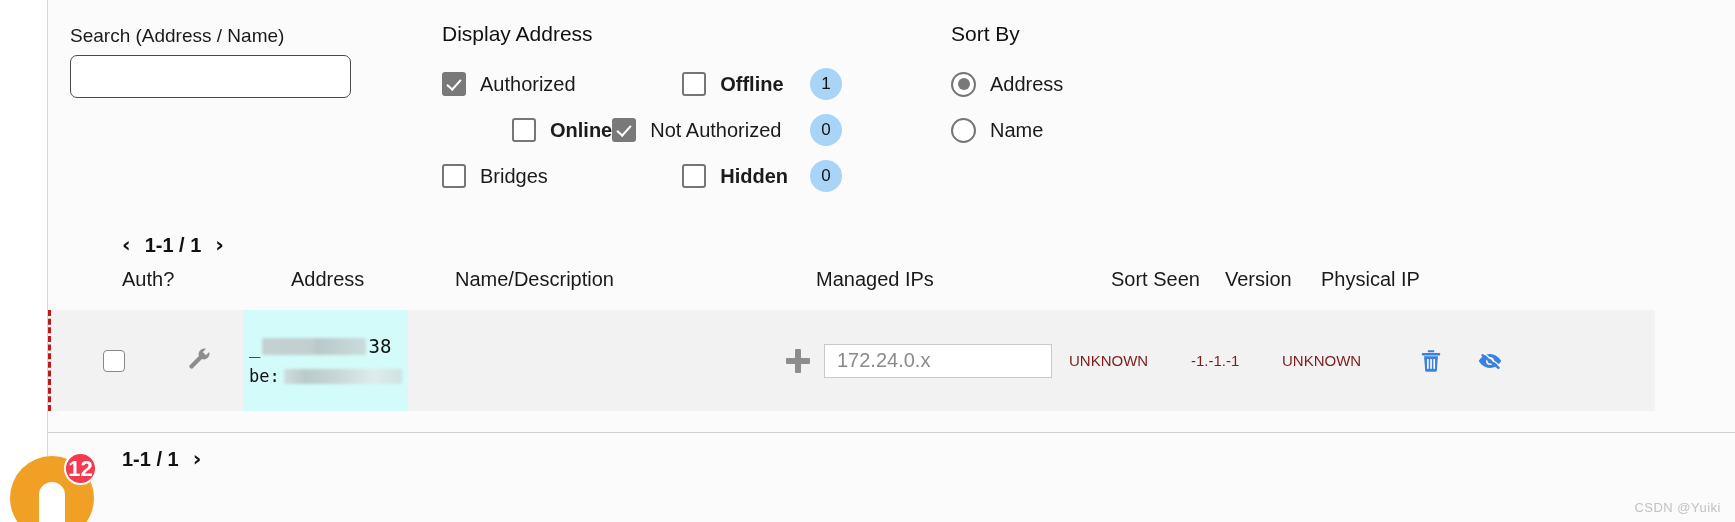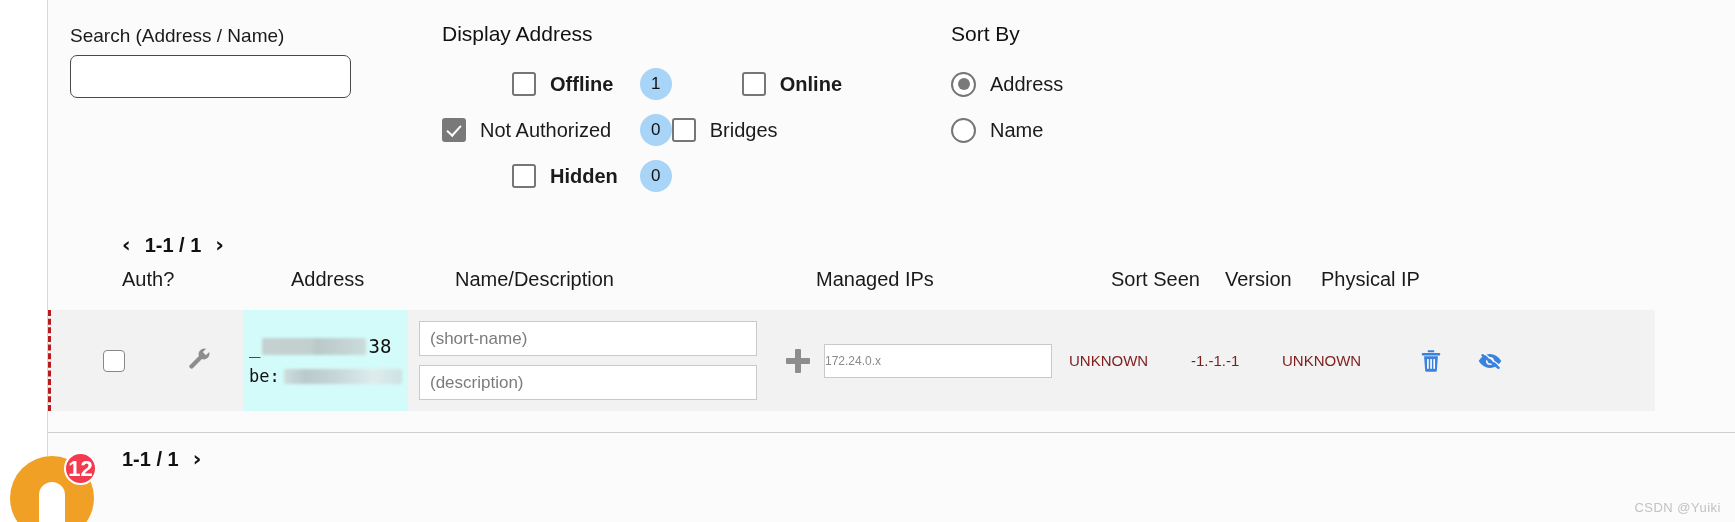--- a/index.html
+++ b/index.html
@@ -320,24 +320,24 @@
     border-radius: 1px;
   }
   .plus-btn::before { left: 0; top: 9px; width: 24px; height: 6px; }
   .plus-btn::after  { top: 0; left: 9px; height: 24px; width: 6px; }
   .ip-input {
     width: 228px;
     height: 34px;
     box-sizing: border-box;
     border: 1px solid #c9c9c9;
     background: #ffffff;
-    font-size: 12px;
+    font-size: 20px;
     font-family: "Liberation Sans", sans-serif;
     color: #222;
-    padding: 0 0;
+    padding: 0 12px;
     outline: none;
   }
   .ip-input::placeholder { color: #8b8b8b; opacity: 1; }
 
   .muted-red {
     font-size: 15px;
     color: #7f1d1d;
     white-space: nowrap;
   }
   .c-lastseen { left: 1018px; }
@@ -414,20 +414,24 @@
 
     <div class="search-block">
       <div class="search-label">Search (Address / Name)</div>
       <input class="search-input" type="text" placeholder="" style="">
     </div>
 
     <div class="display-filter">
       <div class="group-title">Display Address</div>
       <div class="df-grid">
 
+        <div class="opt">
+          <span class="cbox on"></span>
+          <span class="label">Authorized</span>
+        </div>
         <div class="opt col-b">
           <span class="cbox off"></span>
           <span class="label">Offline</span>
         </div>
         <div class="opt col-c">
           <span class="badge">1</span>
         </div>
 
         <div class="opt col-b">
           <span class="cbox off"></span>
@@ -509,26 +513,20 @@
             <span class="redact r1"></span>
             <span>38</span>
           </div>
           <div class="addr-line2">
             <span>be:</span>
             <span class="redact r2"></span>
           </div>
         </div>
       </div>
 
-      <div class="cell c-name">
-        <div class="name-stack">
-          <input class="text-input" type="text" placeholder="(short-name)" style="">
-          <input class="text-input" type="text" placeholder="(description)" style="">
-        </div>
-      </div>
 
       <div class="cell c-ips">
         <span class="plus-btn"></span>
         <input class="ip-input" type="text" placeholder="172.24.0.x" style="">
       </div>
 
       <div class="cell c-lastseen muted-red">UNKNOWN</div>
       <div class="cell c-version muted-red">-1.-1.-1</div>
       <div class="cell c-physical muted-red">UNKNOWN</div>
 

